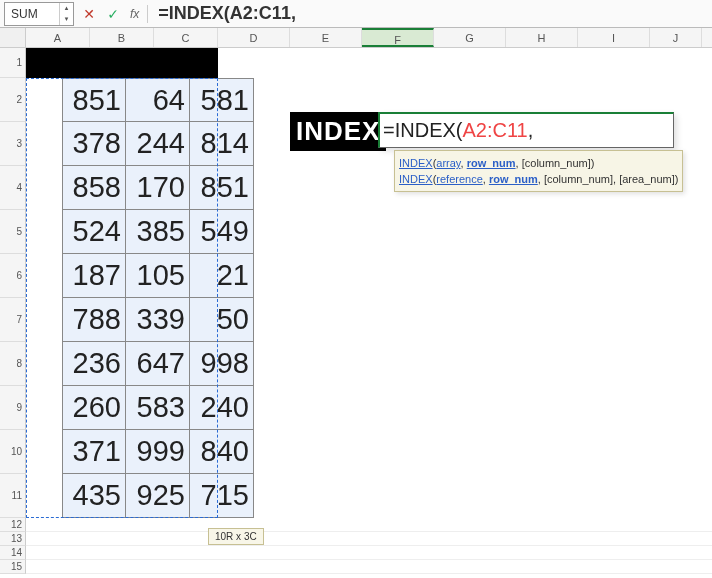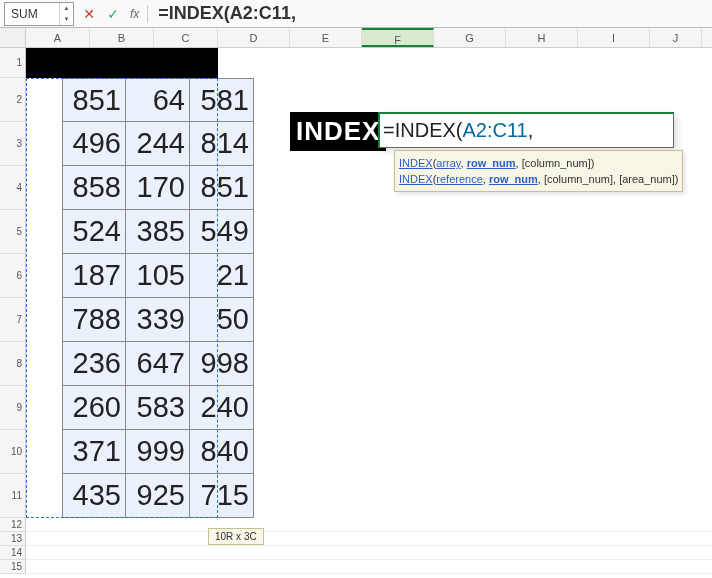--- a/index.html
+++ b/index.html
@@ -217,21 +217,21 @@
     font-size:20px;
     font-family: 'Helvetica Neue', Arial;
     display:flex;
     align-items:center;
     padding-left:3px;
     box-shadow: 3px 3px 6px rgba(0,0,0,0.12);
   }
   .cell-formula span { white-space: pre; }
   .cf-eq { color:#222; }
   .cf-fn { color:#222; }
-  .cf-ref { color:#0369a1; }
+  .cf-ref { color:#ef4444; }
 
   
   .fn-tooltip {
     position:absolute;
     left:394px;
     top:102px;
     background:#f7f5e6;
     border:1px solid #c7c093;
     font-size:11px;
     padding:4px 4px;
@@ -301,21 +301,21 @@
 
     <div class="black-header" style="height:30px;"></div>
 
     <div class="data-grid">
       <div class="data-row">
           <div class="data-cell">851</div>
           <div class="data-cell">64</div>
           <div class="data-cell">581</div>
         </div>
       <div class="data-row">
-          <div class="data-cell">496</div>
+          <div class="data-cell">378</div>
           <div class="data-cell">244</div>
           <div class="data-cell">814</div>
         </div>
       <div class="data-row">
           <div class="data-cell">858</div>
           <div class="data-cell">170</div>
           <div class="data-cell">851</div>
         </div>
       <div class="data-row">
           <div class="data-cell">524</div>

